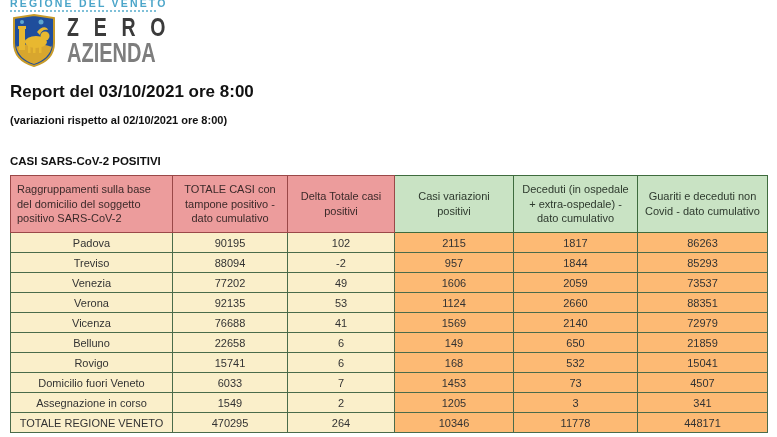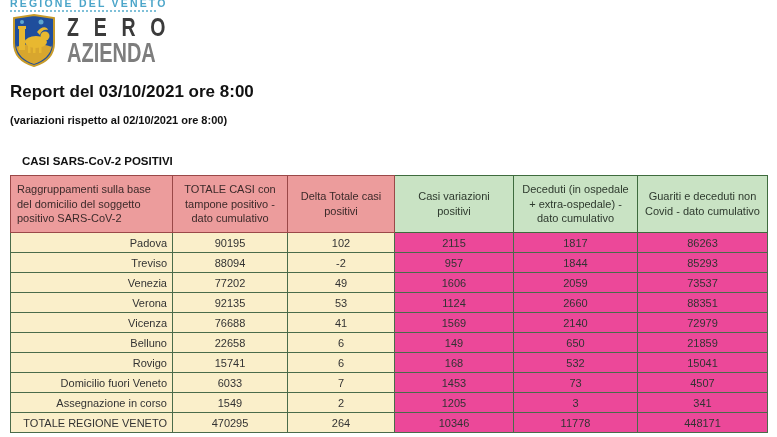--- a/index.html
+++ b/index.html
@@ -53,21 +53,21 @@
   .report-title {
     position: absolute; left: 10px; top: 82px;
     font-size: 17px; font-weight: bold; color: #111;
   }
   .report-subtitle {
     position: absolute; left: 10px; top: 114px;
     font-size: 11px; font-weight: bold; color: #111;
   }
   .section-title {
     position: absolute; left: 10px; top: 155px;
-    font-size: 11.5px; font-weight: bold; color: #111; margin-left: 12px;
+    font-size: 11.5px; font-weight: bold; color: #111;
   }
 
   
   table.report {
     position: absolute; left: 10px; top: 175px;
     width: 757px;
     border-collapse: collapse;
     table-layout: fixed;
     font-size: 11px;
     color: #333;
@@ -88,22 +88,22 @@
   th.green { background: #C9E3C4; border-color: #3E6B3E; color: #2e3a2e; }
   th.first { text-align: left; margin-top: 44px; }
 
   td {
     height: 20px;
     padding: 1px 5px;
     text-align: center;
     vertical-align: middle;
   }
   td.yellow { background: #FAEFCA; }
-  td.greencell { background: #ec4899; }
-  td.name { text-align: right; }
+  td.greencell { background: #fdba74; }
+  td.name { text-align: center; }
 </style>
 </head>
 <body>
 
 <div class="logo">
   <div class="region-line">REGIONE DEL VENETO</div>
   <div class="region-dots"></div>
   <span class="crest">
     <svg width="46" height="53" viewBox="0 0 46 53">
       <path d="M23 1 L43 4 V29 C43 43 33 49 23 52 C13 49 3 43 3 29 V4 Z" fill="#1F4E9C" stroke="#C89B2A" stroke-width="2"></path>

